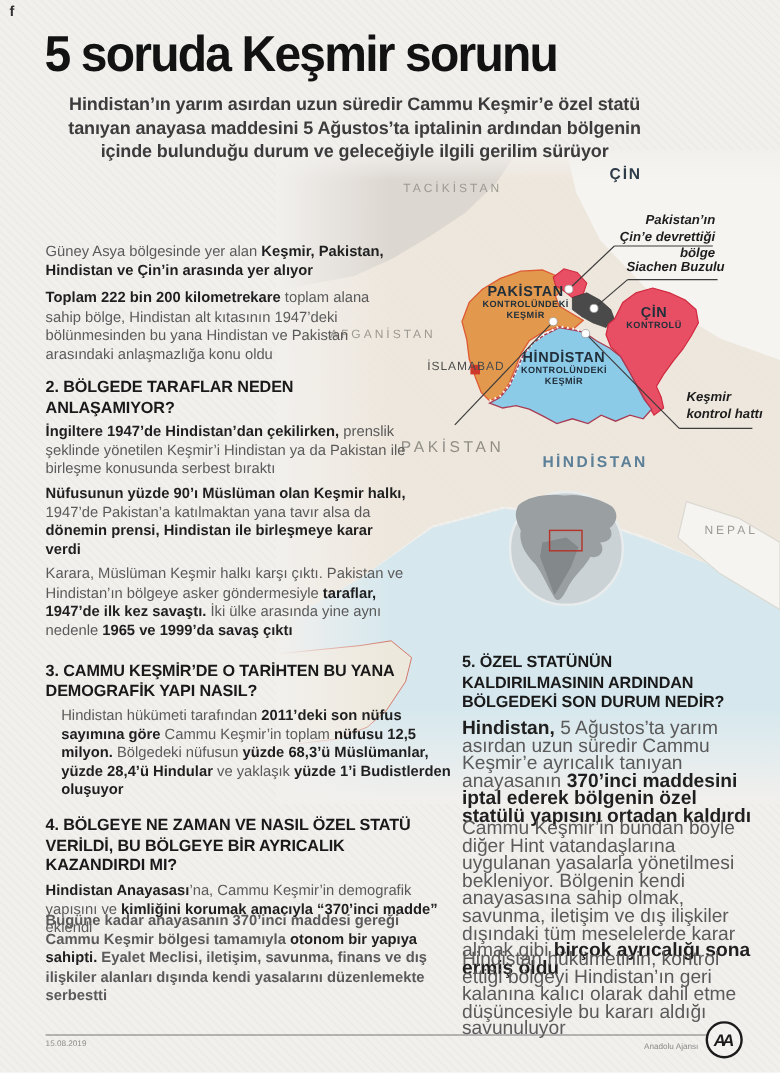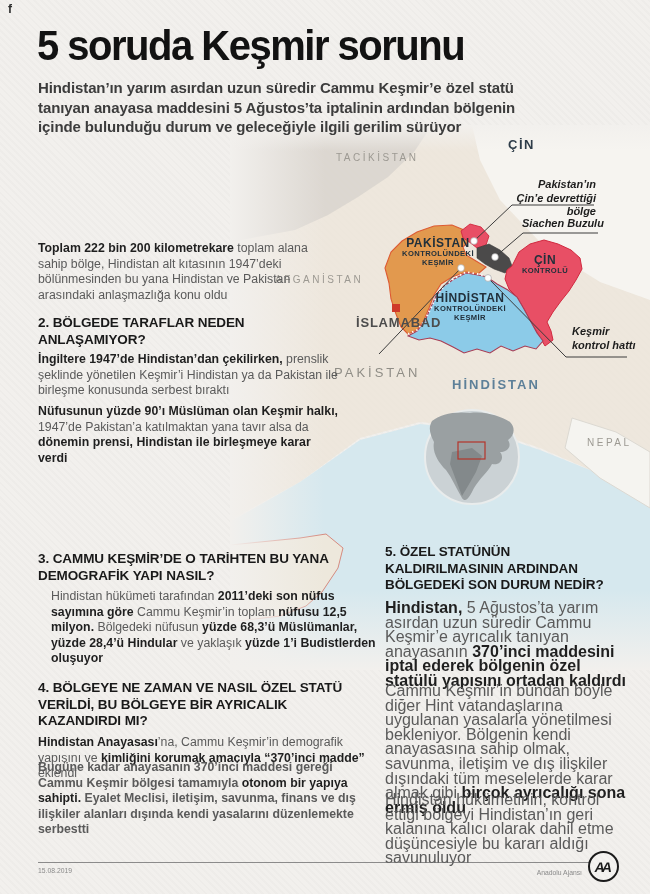--- a/index.html
+++ b/index.html
@@ -12,21 +12,21 @@
   }
   .abs{position:absolute;}
   #corner-mark{left:8px;top:2px;font-size:12px;font-weight:bold;color:#2f2f2f;}
   #main-title{
     left:37px;top:22px;width:560px;
     font-size:40px;font-weight:bold;letter-spacing:-1.5px;color:#121212;
     transform:scaleY(1.05);transform-origin:left top;
   }
   #intro-text{
     left:38px;top:78px;width:515px;
-    font-size:15px;font-weight:bold;color:#3c3c3c;line-height:19.5px;letter-spacing:-0.1px;
+    font-size:15px;font-weight:bold;color:#3c3c3c;line-height:19.5px;letter-spacing:-0.1px;text-align:center;
   }
   .sec-head{
     font-size:13.5px;font-weight:bold;color:#191919;line-height:16.5px;letter-spacing:-0.1px;
   }
   .para{font-size:12.3px;color:#5a5a5a;line-height:15.5px;}
   .para b{color:#1f1f1f;}
   .rcol .para{font-size:16px;line-height:14.6px;}
   
   #s1-head{left:38px;top:146px;width:288px;}
   #s1-p1{left:38px;top:202px;width:298px;}
@@ -47,21 +47,21 @@
   
   #map-svg{left:230px;top:125px;}
   .map-label{white-space:nowrap;}
   .country{color:#9c9992;letter-spacing:2.5px;font-size:10px;}
   #lbl-cin{left:508px;top:137px;font-size:13px;font-weight:bold;color:#2e3c49;letter-spacing:1.5px;}
   #lbl-tacikistan{left:336px;top:152px;}
   #lbl-afganistan{left:247px;top:274px;margin-left:28px;}
   #lbl-pakistan{left:334px;top:365px;font-size:13px;letter-spacing:3px;color:#8f8d86;}
   #lbl-hindistan{left:452px;top:377px;font-size:13px;font-weight:bold;color:#5d8099;letter-spacing:2px;}
   #lbl-nepal{left:587px;top:437px;}
-  #lbl-islamabad{left:356px;top:315px;font-size:13px;font-weight:bold;color:#4c4c4c;letter-spacing:0.8px;}
+  #lbl-islamabad{left:356px;top:300px;font-size:10px;font-weight:normal;color:#4c4c4c;letter-spacing:0.8px;}
   #islamabad-marker{left:392px;top:304px;width:8px;height:8px;background:#cf392b;}
   .region-label{text-align:center;color:#22303b;line-height:1.1;}
   .region-label .l1{font-size:12px;font-weight:bold;letter-spacing:0.5px;}
   .region-label .l2,.region-label .l3{font-size:7.6px;font-weight:bold;letter-spacing:0.4px;}
   #rlbl-pak{left:382px;top:237px;width:112px;}
   #rlbl-hin{left:414px;top:292px;width:112px;}
   #rlbl-cin{left:514px;top:254px;width:62px;}
   .callout{font-style:italic;font-size:11px;font-weight:bold;color:#1d1d1d;line-height:13.5px;}
   #co-ceded{left:508px;top:178px;width:88px;text-align:right;}
   #co-siachen{left:522px;top:217px;}
@@ -175,25 +175,27 @@
   </div>
 
   <div class="abs callout" id="co-ceded">Pakistan’ın Çin’e devrettiği bölge</div>
   <div class="abs callout" id="co-siachen">Siachen Buzulu</div>
   <div class="abs callout" id="co-loc">Keşmir kontrol hattı</div>
 
   <div class="abs" id="corner-mark">f</div>
   <h1 class="abs" id="main-title" style="margin:0;">5 soruda Keşmir sorunu</h1>
   <div class="abs" id="intro-text">Hindistan’ın yarım asırdan uzun süredir Cammu Keşmir’e özel statü tanıyan anayasa maddesini 5 Ağustos’ta iptalinin ardından bölgenin içinde bulunduğu durum ve geleceğiyle ilgili gerilim sürüyor</div>
 
+  <div class="abs para" id="s1-p1"><span>Güney Asya bölgesinde yer alan </span><b>Keşmir, Pakistan, Hindistan ve Çin’in arasında yer alıyor</b></div>
   <div class="abs para" id="s1-p2"><b>Toplam 222 bin 200 kilometrekare</b><span> toplam alana sahip bölge, Hindistan alt kıtasının 1947’deki bölünmesinden bu yana Hindistan ve Pakistan arasındaki anlaşmazlığa konu oldu</span></div>
 
   <div class="abs sec-head" id="s2-head">2. BÖLGEDE TARAFLAR NEDEN ANLAŞAMIYOR?</div>
   <div class="abs para" id="s2-p1"><b>İngiltere 1947’de Hindistan’dan çekilirken,</b><span> prenslik şeklinde yönetilen Keşmir’i Hindistan ya da Pakistan ile birleşme konusunda serbest bıraktı</span></div>
   <div class="abs para" id="s2-p2"><b>Nüfusunun yüzde 90’ı Müslüman olan Keşmir halkı,</b><span> 1947’de Pakistan’a katılmaktan yana tavır alsa da </span><b>dönemin prensi, Hindistan ile birleşmeye karar verdi</b></div>
+  <div class="abs para" id="s2-p3"><span>Karara, Müslüman Keşmir halkı karşı çıktı. Pakistan ve Hindistan’ın bölgeye asker göndermesiyle </span><b>taraflar, 1947’de ilk kez savaştı.</b><span> İki ülke arasında yine aynı nedenle </span><b>1965 ve 1999’da savaş çıktı</b></div>
 
   <div class="abs sec-head" id="s3-head">3. CAMMU KEŞMİR’DE O TARİHTEN BU YANA DEMOGRAFİK YAPI NASIL?</div>
   <div class="abs para" id="s3-p1"><span>Hindistan hükümeti tarafından </span><b>2011’deki son nüfus sayımına göre</b><span> Cammu Keşmir’in toplam </span><b>nüfusu 12,5 milyon.</b><span> Bölgedeki nüfusun </span><b>yüzde 68,3’ü Müslümanlar, yüzde 28,4’ü Hindular</b><span> ve yaklaşık </span><b>yüzde 1’i Budistlerden oluşuyor</b></div>
 
   <div class="abs sec-head" id="s4-head">4. BÖLGEYE NE ZAMAN VE NASIL ÖZEL STATÜ VERİLDİ, BU BÖLGEYE BİR AYRICALIK KAZANDIRDI MI?</div>
   <div class="abs para" id="s4-p1"><b>Hindistan Anayasası</b><span>’na, Cammu Keşmir’in demografik yapısını ve </span><b>kimliğini korumak amacıyla “370’inci madde”</b><span> eklendi</span></div>
   <div class="abs para" id="s4-p2"><span>Bugüne kadar anayasanın 370’inci maddesi gereği Cammu Keşmir bölgesi tamamıyla </span><b>otonom bir yapıya sahipti.</b><span> Eyalet Meclisi, iletişim, savunma, finans ve dış ilişkiler alanları dışında kendi yasalarını düzenlemekte serbestti</span></div>
 
   <div class="rcol">
     <div class="abs sec-head" id="s5-head">5. ÖZEL STATÜNÜN KALDIRILMASININ ARDINDAN BÖLGEDEKİ SON DURUM NEDİR?</div>

